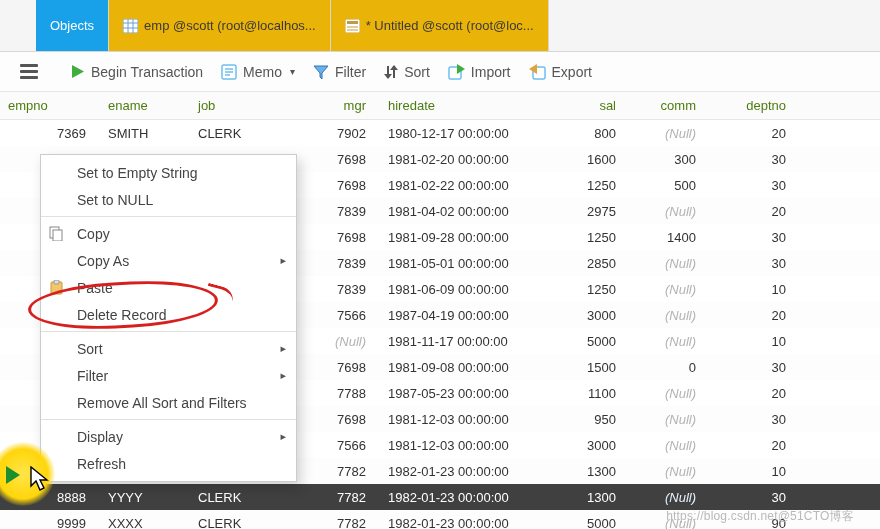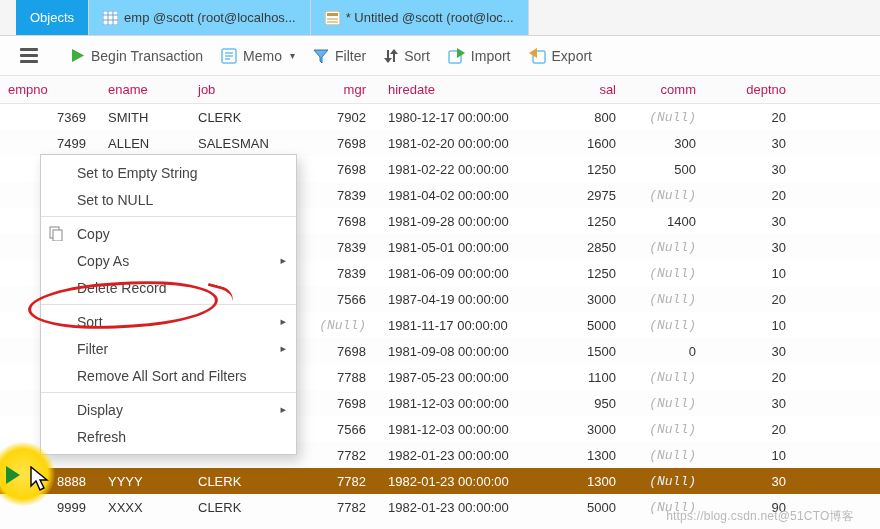--- a/index.html
+++ b/index.html
@@ -1,44 +1,44 @@
 <!DOCTYPE html>
 <html><head>
 <meta charset="utf-8">
 <style>
   * { box-sizing: border-box; font-family: "Segoe UI", Arial, sans-serif; }
   html, body { margin: 0; padding: 0; }
   body { width: 880px; height: 529px; background: #fdfdfd; overflow: hidden; color: #333; position: relative; font-size: 13px; }
 
   
-  .tabstrip { display: flex; align-items: stretch; height: 36px; background: #f5f5f5; border-bottom: 1px solid #d6d6d6; padding-left: 16px; }
-  .tab { display: flex; align-items: center; gap: 6px; padding: 0 14px; border-right: 1px solid #d6d6d6; background: #7dd3fc; color: #3a3a3a; cursor: default; white-space: nowrap; font-size: 13px; }
+  .tabstrip { display: flex; align-items: stretch; height: 52px; background: #f5f5f5; border-bottom: 1px solid #d6d6d6; padding-left: 36px; }
+  .tab { display: flex; align-items: center; gap: 6px; padding: 0 14px; border-right: 1px solid #d6d6d6; background: #eab308; color: #3a3a3a; cursor: default; white-space: nowrap; font-size: 13px; }
   .tab.active { background: #18a0e8; color: #fff; }
   .tab .tab-icon { display: inline-flex; }
 
   
   .toolbar { display: flex; align-items: center; height: 40px; gap: 18px; padding-left: 20px; border-bottom: 1px solid #e6e6e6; color: #555; font-size: 14px; }
   .tb-item { display: inline-flex; align-items: center; gap: 6px; }
   .hamburger { display: inline-flex; flex-direction: column; gap: 3px; margin-right: 12px; }
   .hamburger span { width: 18px; height: 3px; background: #555; border-radius: 1px; }
   .tb-caret { font-size: 10px; color: #555; margin-left: 2px; }
 
   
   .grid { position: relative; }
   .hdr, .row { display: grid; grid-template-columns: 100px 90px 100px 90px 170px 80px 80px 90px; align-items: center; }
-  .hdr { height: 28px; background: #fbfbfb; border-bottom: 1px solid #e6e6e6; color: #be185d; font-size: 13px; }
+  .hdr { height: 28px; background: #fbfbfb; border-bottom: 1px solid #e6e6e6; color: #4d7c0f; font-size: 13px; }
   .hdr div { padding: 0 8px; }
   .hdr .r { text-align: right; padding-right: 14px; }
   .hdr .l { text-align: left; }
   .row { height: 26px; font-size: 13px; }
   .row div { padding: 0 8px; }
   .row .r { text-align: right; padding-right: 14px; }
   .row .l { text-align: left; }
-  .null { color: #b3b3b3; font-style: italic; font-family: Liberation Mono, monospace; }
-  .row.selected { background: #a16207; color: #fff; }
+  .null { color: #b3b3b3; font-style: italic; }
+  .row.selected { background: #404040; color: #fff; }
   .row.selected .null { color: #e4f1fb; }
 
   
   .row:nth-child(odd):not(.selected) { background: #ffffff; }
   .row:nth-child(even):not(.selected) { background: #fdfdfd; }
 
   
   .context-menu { position: absolute; left: 40px; top: 154px; width: 257px; background: #fff; border: 1px solid #ccc; box-shadow: 4px 6px 12px rgba(0,0,0,.18); z-index: 20; padding: 4px 0; }
   .cm-item { display: flex; align-items: center; height: 27px; padding: 0 12px 0 36px; position: relative; color: #444; font-size: 14px; }
   .cm-divider { height: 1px; background: #e0e0e0; margin: 3px 0; }
@@ -354,20 +354,29 @@
           <rect x="1" y="1" width="9" height="11" fill="#fff" stroke="#888"></rect>
           <rect x="4" y="4" width="9" height="11" fill="#fff" stroke="#888"></rect>
         </svg>
     </span>
     <span>Copy</span>
   </div>
   <div class="cm-item cm-sub">
       <span>Copy As</span>
     </div>
   <div class="cm-item">
+    <span class="cm-icon">
+      <svg width="15" height="15">
+          <rect x="2" y="2" width="11" height="12" rx="1" fill="#f3c66b" stroke="#c59a35"></rect>
+          <rect x="5" y="0" width="5" height="4" rx="1" fill="#ddd" stroke="#999"></rect>
+        </svg>
+    </span>
+    <span>Paste</span>
+  </div>
+  <div class="cm-item">
       <span>Delete Record</span>
     </div>
   <div class="cm-divider"></div>
   <div class="cm-item cm-sub">
       <span>Sort</span>
     </div>
   <div class="cm-item cm-sub">
       <span>Filter</span>
     </div>
   <div class="cm-item">

